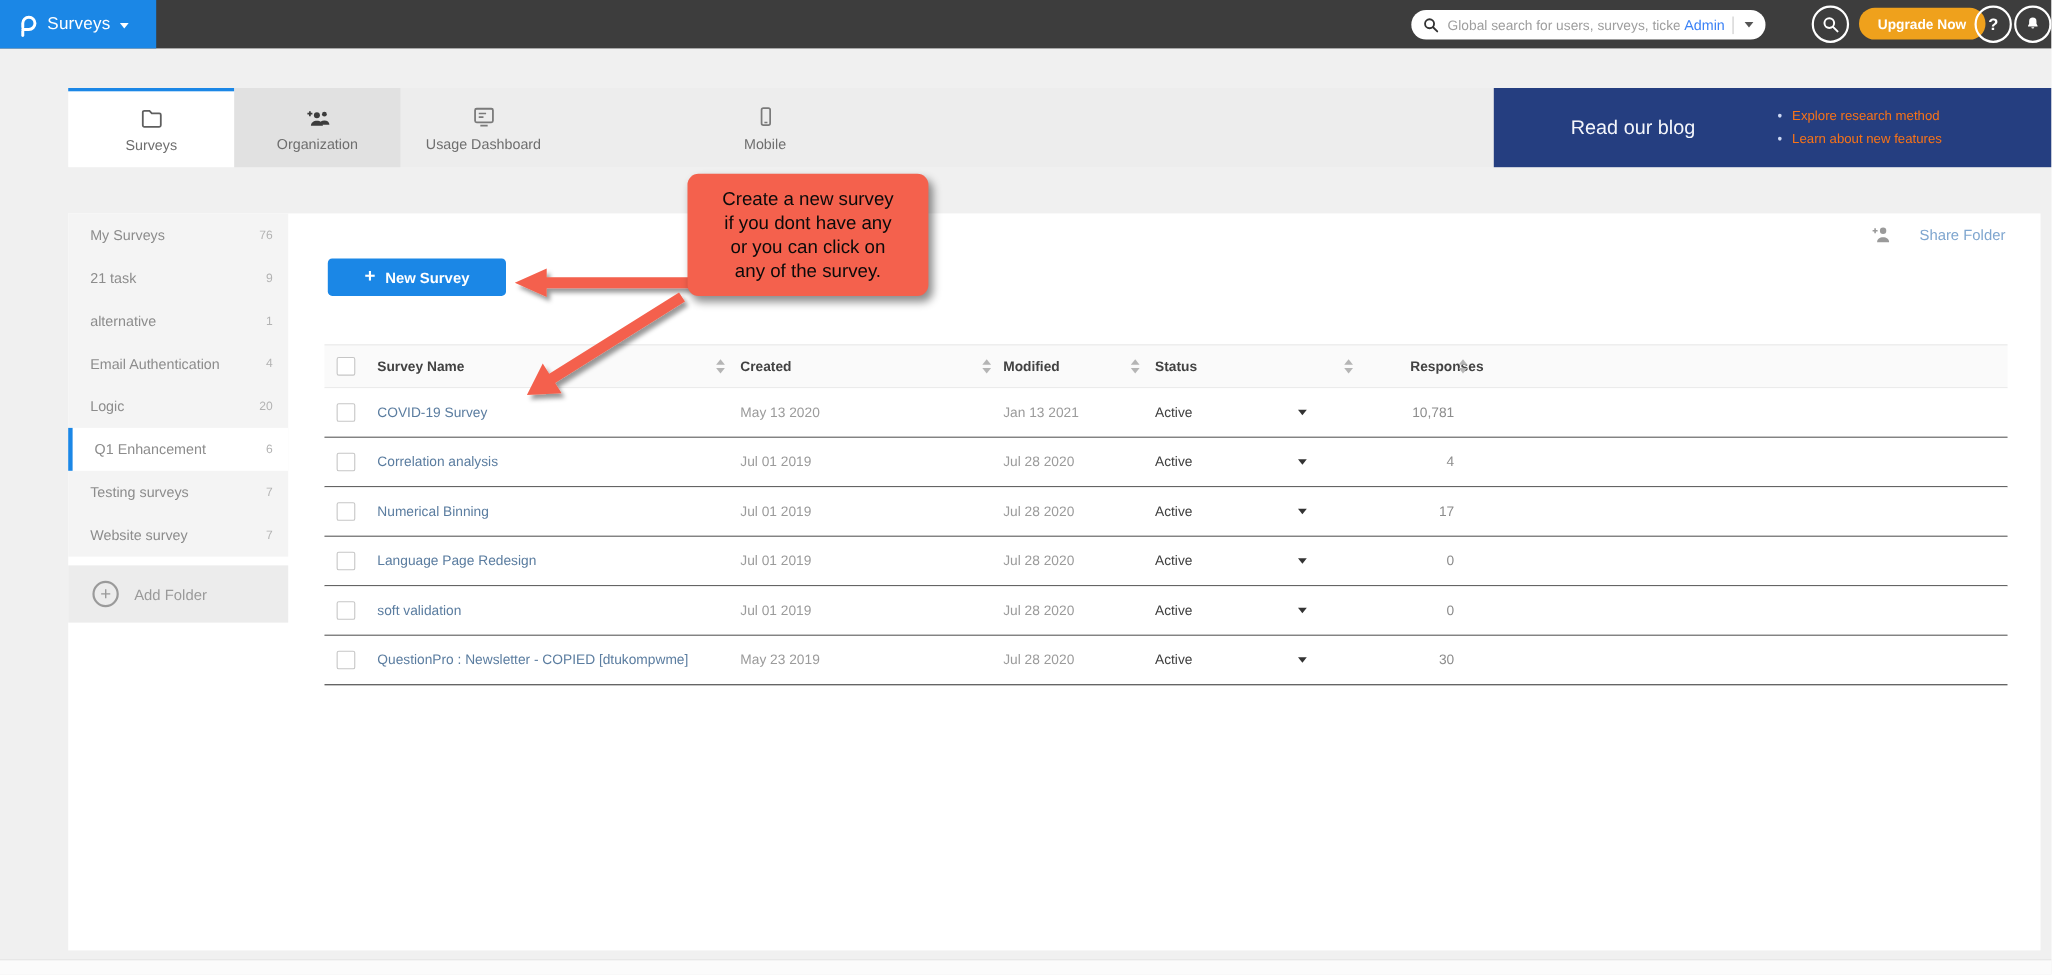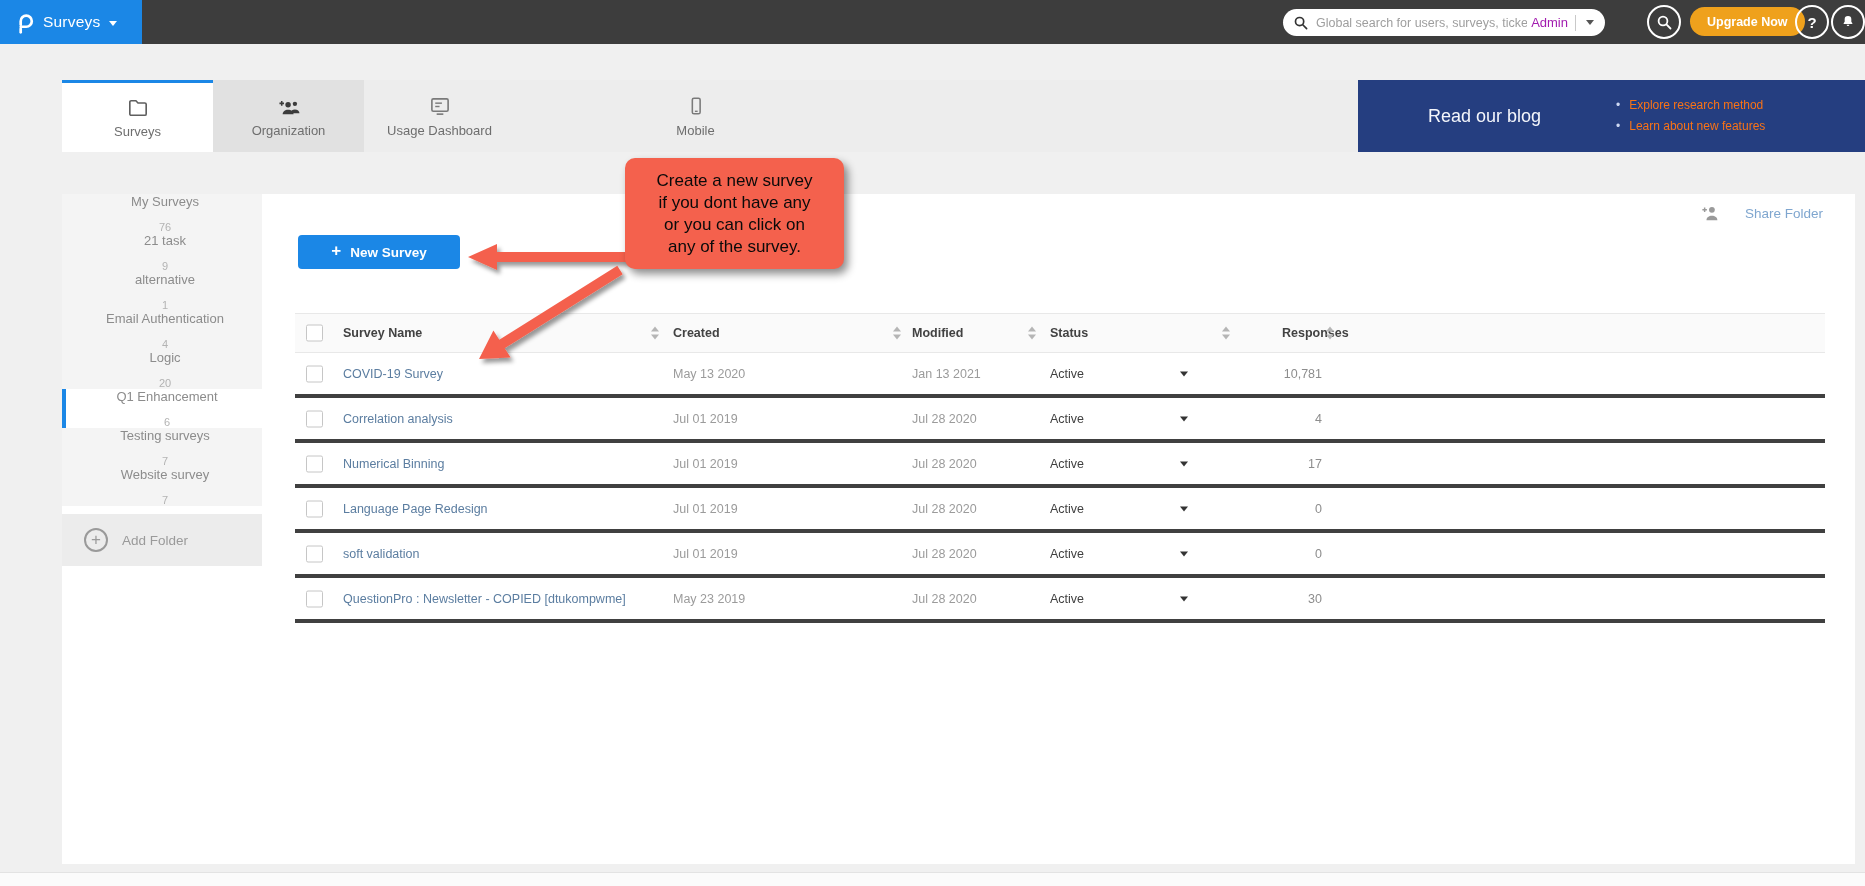--- a/index.html
+++ b/index.html
@@ -9,21 +9,21 @@
   
   .topbar { position:absolute; left:0; top:0; width:1865px; height:44px; background:#3d3d3d; }
   .logo-box { position:absolute; left:0; top:0; width:142px; height:44px; background:#1b87e6; display:flex; align-items:center; padding-left:15px; gap:9px; cursor:pointer; }
   .logo-box .plabel { color:#fff; font-size:15.5px; letter-spacing:.2px; }
   .caret { display:inline-block; width:0; height:0; border-left:4px solid transparent; border-right:4px solid transparent; border-top:5px solid #555; }
   .caret-w { border-top-color:#fff; margin-top:2px; }
 
   .search-pill { position:absolute; left:1283px; top:9px; width:322px; height:27px; background:#fff; border-radius:14px; display:flex; align-items:center; padding:0 9px 0 11px; }
   .search-pill input { border:none; outline:none; background:transparent; flex:1; font-size:12.5px; color:#444; font-family:"Liberation Sans",sans-serif; min-width:0; }
   .search-pill input::placeholder { color:#9e9e9e; }
-  .scope { font-size:13px; color:#a21caf; margin:0 7px 0 4px; white-space:nowrap; }
+  .scope { font-size:13px; color:#3b82f6; margin:0 7px 0 4px; white-space:nowrap; }
   .vdiv { width:1px; height:16px; background:#c9c9c9; margin-right:8px; }
   .scope-dd { background:none; border:none; cursor:pointer; padding:2px; display:flex; align-items:center; }
 
   .circle-btn { position:absolute; top:5px; width:34px; height:34px; border-radius:50%; border:2px solid #fff; background:transparent; display:flex; align-items:center; justify-content:center; cursor:pointer; color:#fff; }
   .cb-search { left:1647px; }
   .cb-help { left:1795px; font-size:15px; font-weight:bold; color:#fff; }
   .cb-bell { left:1831px; }
 
   .upgrade { position:absolute; left:1690px; top:7px; height:29px; padding:0 17px; border:none; border-radius:15px; background:#efa11c; color:#fff; font-weight:bold; font-size:12.5px; cursor:pointer; font-family:"Liberation Sans",sans-serif; }
 
@@ -40,39 +40,39 @@
   .promo-title { position:absolute; left:70px; top:0; height:72px; display:flex; align-items:center; color:#f4f6fb; font-size:18px; cursor:pointer; }
   .promo-list { position:absolute; left:258px; top:15px; list-style:none; }
   .promo-list li { color:#f97316; font-size:12px; line-height:21px; cursor:pointer; }
   .promo-list li::before { content:"•"; margin-right:9px; color:#cdd8f3; }
 
   
   .panel { position:absolute; left:62px; top:194px; width:1793px; height:670px; background:#fff; }
 
   
   .side-items { position:absolute; left:62px; top:194px; width:200px; height:312px; background:#f4f4f4; }
-  .sitem { height:39px; display:flex; align-items:center; padding:0 14px 0 20px; cursor:pointer;flex-direction:column; }
+  .sitem { height:39px; display:flex; align-items:center; padding:0 14px 0 20px; cursor:pointer; }
   .sitem .slabel { flex:1; font-size:13px; color:#8c8c8c; }
   .sitem .scount { font-size:11px; color:#b3b3b3; }
   .sitem.active { background:#fff; border-left:4px solid #1b87e6; padding-left:20px; }
   .addfolder { position:absolute; left:62px; top:514px; width:200px; height:52px; background:#ececec; display:flex; align-items:center; gap:14px; padding-left:22px; cursor:pointer; }
   .addfolder .plus-circle { width:24px; height:24px; border:2px solid #9a9a9a; border-radius:50%; color:#9a9a9a; font-size:17px; line-height:20px; text-align:center; }
   .addfolder .aflabel { font-size:13.5px; color:#9a9a9a; }
 
   
   .new-survey { position:absolute; left:298px; top:235px; width:162px; height:34px; border:none; border-radius:4px; background:#1b87e6; color:#fff; display:flex; align-items:center; justify-content:center; gap:9px; cursor:pointer; font-family:"Liberation Sans",sans-serif; }
   .new-survey .nsplus { font-size:17px; font-weight:bold; margin-top:-2px; }
   .new-survey .nslabel { font-size:13.5px; font-weight:bold; }
   .share-folder { position:absolute; left:1700px; top:200px; height:26px; display:flex; align-items:center; gap:23px; cursor:pointer; }
   .share-folder .sflabel { font-size:13.5px; color:#7fa6cf; }
 
   
   .table { position:absolute; left:295px; top:313px; width:1530px; }
   .thead { position:relative; height:40px; background:#fafafa; border-top:1px solid #e8e8e8; border-bottom:1px solid #e8e8e8; }
-  .trow { position:relative; height:45px; background:#fff; border-bottom:4px solid #404040; }
+  .trow { position:relative; height:45px; background:#fff; border-bottom:1px solid #404040; }
   .cell { position:absolute; top:50%; transform:translateY(-50%); white-space:nowrap; }
   .cbx { position:absolute; left:11px; top:50%; transform:translateY(-50%); width:17px; height:17px; border:1px solid #c6c6c6; border-radius:2px; background:#fff; cursor:pointer; }
   .h-txt { font-size:12.5px; font-weight:bold; color:#424242; cursor:pointer; }
   .c-name { left:48px; }
   .c-created { left:378px; }
   .c-modified { left:617px; }
   .c-status { left:755px; }
   .c-caret { left:885px; cursor:pointer; }
   .c-resp { left:880px; width:147px; text-align:right; }
   .sort { position:absolute; top:50%; transform:translateY(-50%); width:9px; height:13px; cursor:pointer; }

